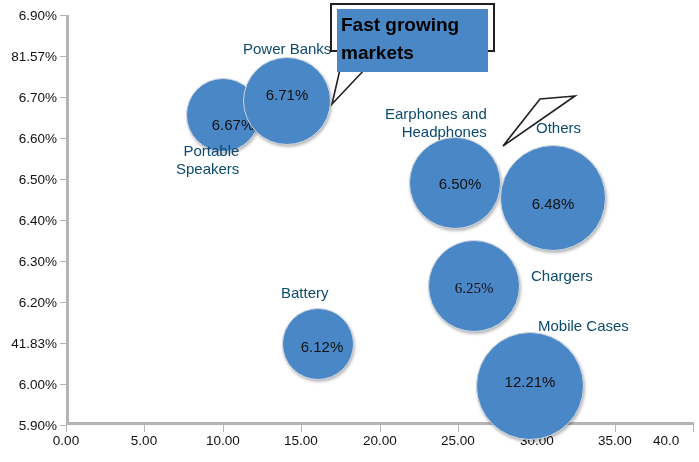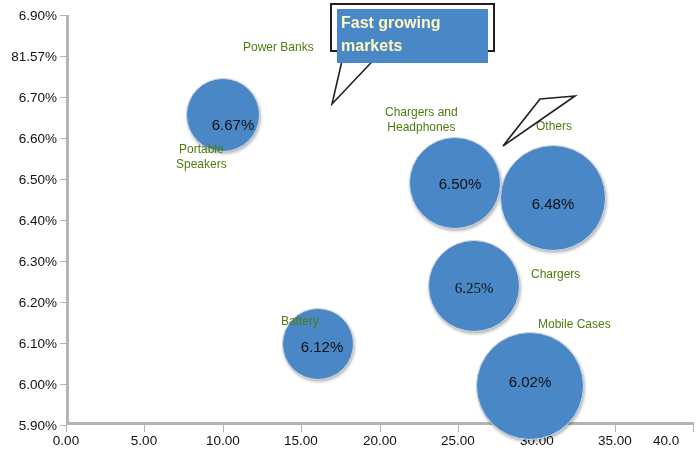--- a/index.html
+++ b/index.html
@@ -57,41 +57,41 @@
     box-sizing:border-box;
   }
   .bubble-value{
     font-size:15px;
     color:#111111;
     position:relative;
     white-space:nowrap;
   }
   .bubble-label{
     position:absolute;
-    font-size:12px;
-    color:#4d7c0f;
+    font-size:15px;
+    color:#0c4a6e;
     line-height:1.22;
     white-space:pre-line;
-    text-align:center;
+    text-align:right;
   }
 
   
   .callout{
     position:absolute;
     background:#ffffff;
     border:2px solid #231f20;
     box-sizing:border-box;
     padding:4px 5px;
     z-index:40;
   }
   .callout-text{
     background:#4A87C6;
-    color:#fef9c3;
+    color:#000000;
     font-weight:bold;
-    font-size:16px;
+    font-size:19px;
     line-height:1.45;
     padding:2px 4px 6px 4px;
     white-space:pre-line;
     display:block;
   }
   .leader{position:absolute;z-index:35;overflow:visible;}
 </style>
 </head>
 <body>
 
@@ -123,21 +123,21 @@
   <div class="ytick" style="top:425px"></div>
 
   <div class="ylabel-box" style="top:9px">6.90%</div>
   <div class="ylabel-box" style="top:50px">81.57%</div>
   <div class="ylabel-box" style="top:91px">6.70%</div>
   <div class="ylabel-box" style="top:132px">6.60%</div>
   <div class="ylabel-box" style="top:173px">6.50%</div>
   <div class="ylabel-box" style="top:214px">6.40%</div>
   <div class="ylabel-box" style="top:255px">6.30%</div>
   <div class="ylabel-box" style="top:296px">6.20%</div>
-  <div class="ylabel-box" style="top:337px">6.10%</div>
+  <div class="ylabel-box" style="top:337px">41.83%</div>
   <div class="ylabel-box" style="top:378px">6.00%</div>
   <div class="ylabel-box" style="top:419px">5.90%</div>
 
   <div class="xtick" style="left:66px"></div>
   <div class="xtick" style="left:144px"></div>
   <div class="xtick" style="left:223px"></div>
   <div class="xtick" style="left:301px"></div>
   <div class="xtick" style="left:380px"></div>
   <div class="xtick" style="left:458px"></div>
   <div class="xtick" style="left:537px"></div>
@@ -153,45 +153,48 @@
   <div class="xlabel-box" style="left:497px;width:80px">30.00</div>
   <div class="xlabel-box" style="left:575px;width:80px">35.00</div>
   <div class="xlabel-box" style="left:653px;width:46px;text-align:left">40.0</div>
 
   <div class="bubble" style="left:186px;top:78px;width:74px;height:74px;">
     <span class="bubble-value" style="left:10px;top:9px">6.67%</span>
   </div>
   <div class="bubble-label" style="left:176px;top:142px;">Portable
 Speakers</div>
 
+  <div class="bubble" style="left:243px;top:57px;width:88px;height:88px;">
+    <span class="bubble-value" style="left:0px;top:-7px">6.71%</span>
+  </div>
   <div class="bubble-label" style="left:243px;top:40px;">Power Banks</div>
 
   <div class="bubble" style="left:409px;top:137px;width:92px;height:92px;">
     <span class="bubble-value" style="left:5px;top:0px">6.50%</span>
   </div>
-  <div class="bubble-label" style="left:385px;top:105px;">Chargers and
+  <div class="bubble-label" style="left:385px;top:105px;">Earphones and
 Headphones</div>
 
   <div class="bubble" style="left:500px;top:145px;width:106px;height:106px;">
     <span class="bubble-value" style="left:0px;top:5px">6.48%</span>
   </div>
   <div class="bubble-label" style="left:536px;top:119px;">Others</div>
 
   <div class="bubble" style="left:428px;top:240px;width:92px;height:92px;font-family:Liberation Serif, serif;">
     <span class="bubble-value" style="left:0px;top:2px">6.25%</span>
   </div>
   <div class="bubble-label" style="left:531px;top:267px;">Chargers</div>
 
   <div class="bubble" style="left:282px;top:308px;width:72px;height:72px;">
     <span class="bubble-value" style="left:4px;top:2px">6.12%</span>
   </div>
-  <div class="bubble-label" style="left:281px;top:284px;margin-top:30px;">Battery</div>
+  <div class="bubble-label" style="left:281px;top:284px;">Battery</div>
 
   <div class="bubble" style="left:476px;top:332px;width:108px;height:108px;">
-    <span class="bubble-value" style="left:0px;top:-5px">6.02%</span>
+    <span class="bubble-value" style="left:0px;top:-5px">12.21%</span>
   </div>
   <div class="bubble-label" style="left:538px;top:317px;">Mobile Cases</div>
 
   <svg class="leader" style="left:0;top:0;width:699px;height:462px;">
 
     <polygon points="332,104 384,49 344,52" fill="#ffffff" stroke="#231f20" stroke-width="1.6"></polygon>
 
     <polygon points="503,146 575,96 540,99" fill="#ffffff" stroke="#231f20" stroke-width="1.6"></polygon>
   </svg>
 

